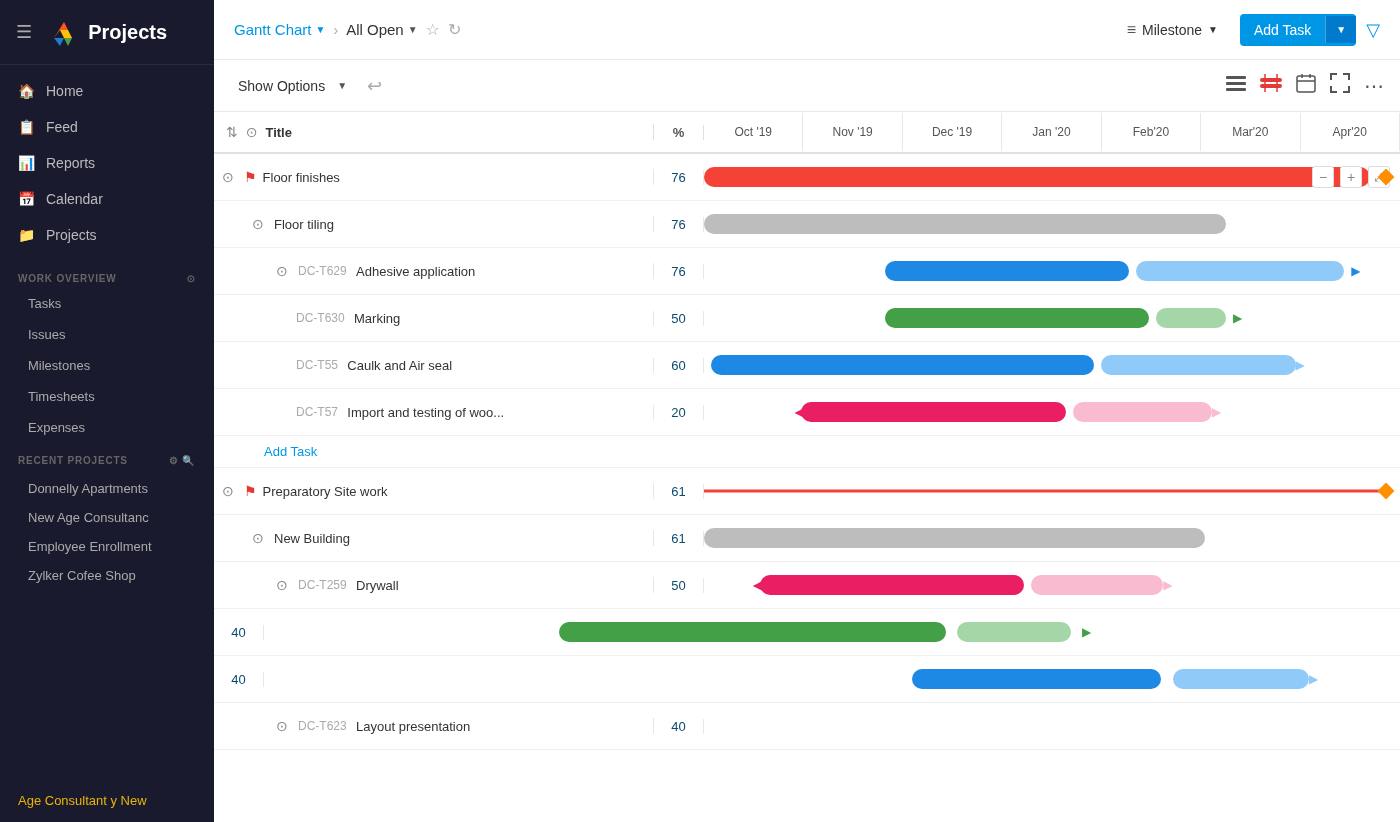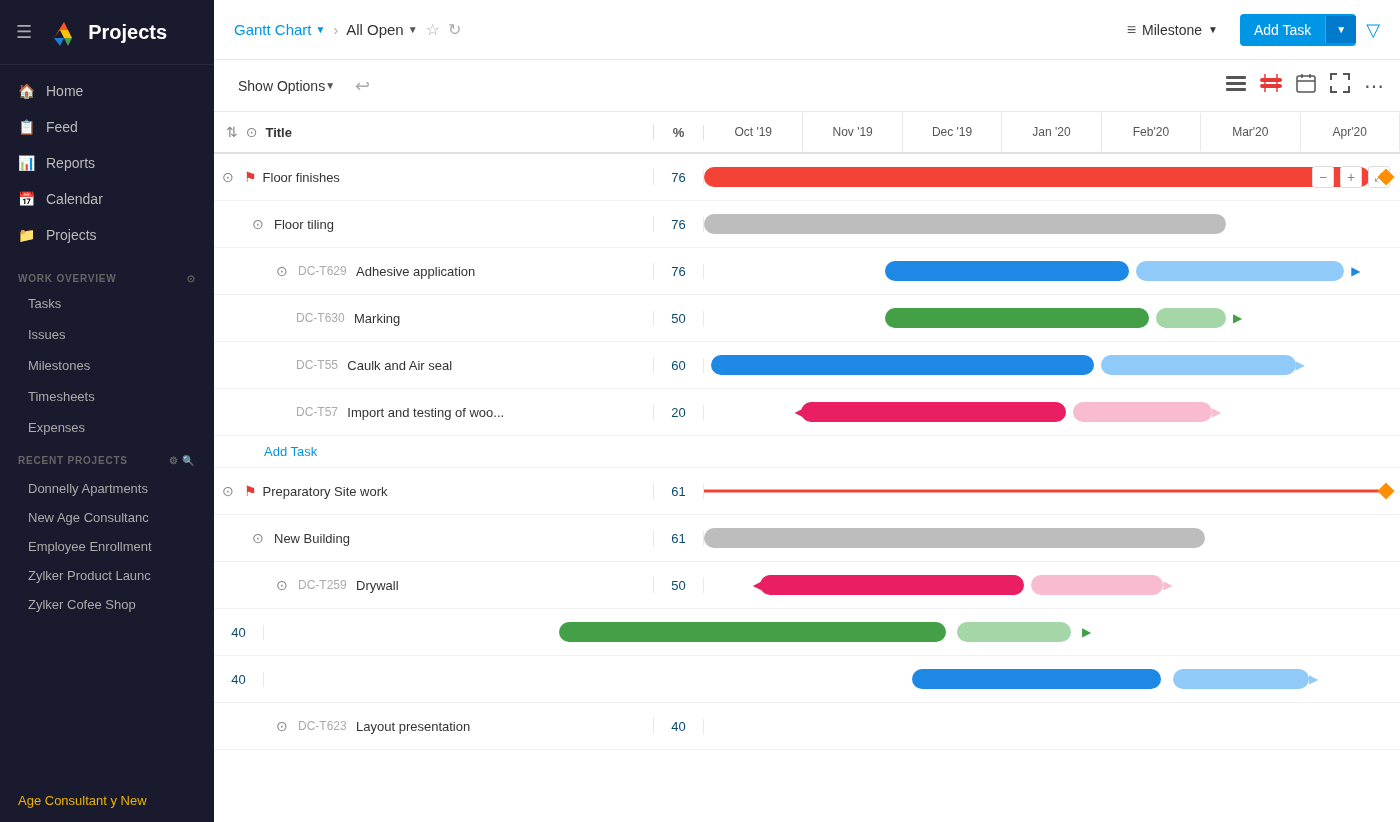--- a/index.html
+++ b/index.html
@@ -99,21 +99,21 @@
     }
     .filter-btn { color: #0096e6; font-size: 18px; cursor: pointer; }
 
     
     .toolbar {
       height: 52px; min-height: 52px;
       display: flex; align-items: center; padding: 0 16px;
       border-bottom: 1px solid #e8e8e8; gap: 8px; background: #fff;
     }
     .show-options-btn {
-      display: flex; align-items: center; gap: 0;
+      display: flex; align-items: center; gap: 12px;
       font-size: 14px; color: #333; cursor: pointer; padding: 4px 8px;
     }
     .toolbar-right { margin-left: auto; display: flex; align-items: center; gap: 14px; }
     .toolbar-icon { color: #555; font-size: 18px; cursor: pointer; }
     .toolbar-icon-red { color: #e53935; font-size: 18px; cursor: pointer; }
 
     
     .gantt-area { flex: 1; overflow: hidden; display: flex; flex-direction: column; }
     .gantt-header {
       display: flex; border-bottom: 2px solid #e0e0e0; background: #fff;
@@ -264,21 +264,20 @@
     <span>RECENT PROJECTS</span>
     <div class="section-icons">
       <span style="cursor:pointer">⚙</span>
       <span style="cursor:pointer">🔍</span>
     </div>
   </div>
   <div class="sidebar-projects">
     <div class="sidebar-project-item">Donnelly Apartments</div>
     <div class="sidebar-project-item">New Age Consultanc</div>
     <div class="sidebar-project-item">Employee Enrollment</div>
-    <div class="sidebar-project-item">Zylker Product Launc</div>
     <div class="sidebar-project-item">Zylker Cofee Shop</div>
   </div>
 
   <div class="sidebar-bottom">Age Consultant y New</div>
 </nav>
 
 <div class="main">
 
   <div class="topbar">
     <div class="topbar-left">

